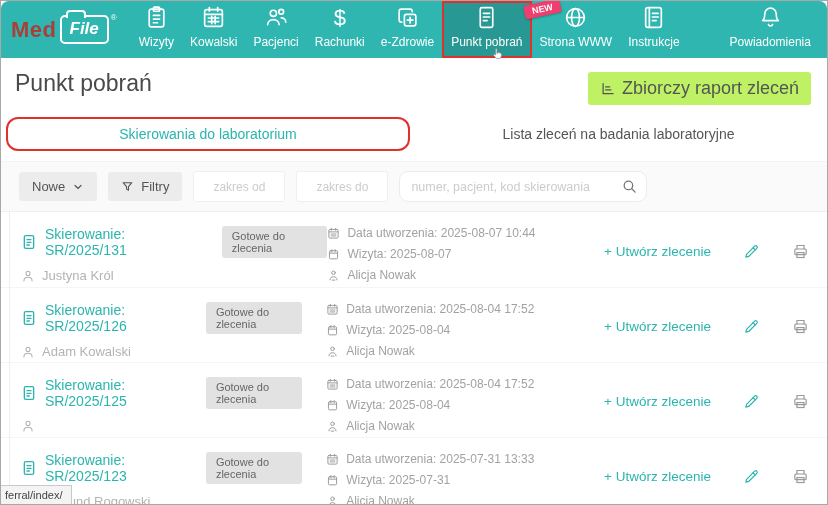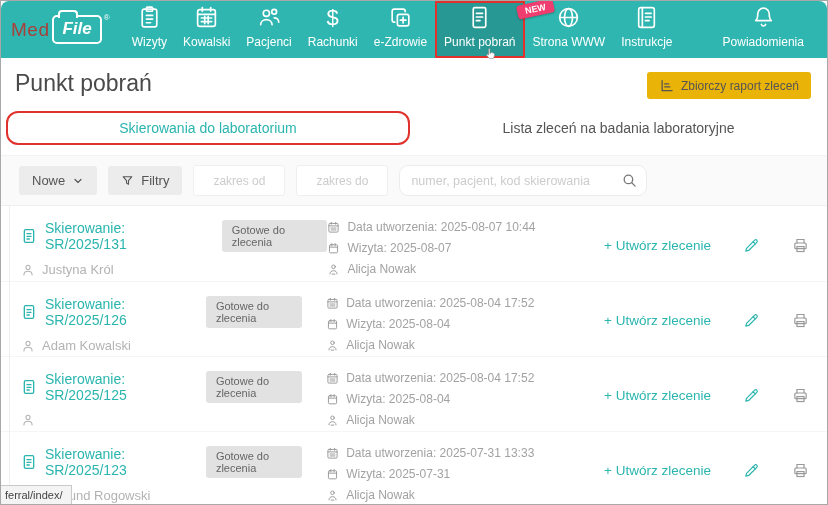--- a/index.html
+++ b/index.html
@@ -9,21 +9,21 @@
     font-family:"Liberation Sans","DejaVu Sans",sans-serif;
     -webkit-font-smoothing:antialiased;
   }
   svg{display:block;}
   
   .topbar{
     height:57px;background:#2fb6b0;border-radius:8px 8px 0 0;
     display:flex;align-items:stretch;padding:0 8px 0 10px;box-sizing:border-box;
   }
   .logo{display:flex;align-items:center;margin-right:16px;position:relative;}
-  .logo-med{color:#a8403a;font-weight:normal;font-size:19px;letter-spacing:.5px;}
+  .logo-med{color:#a8403a;font-weight:bold;font-size:22px;letter-spacing:.5px;}
   .logo-file{
     margin-left:3px;color:#fff;font-weight:bold;font-style:italic;font-size:17px;
     border:2.5px solid #fff;border-radius:5px;padding:2px 8px 3px;position:relative;
   }
   .logo-file::before{
     content:"";position:absolute;top:-7px;left:4px;width:16px;height:6px;
     border:2.5px solid #fff;border-bottom:none;border-radius:4px 4px 0 0;background:#2fb6b0;
   }
   .logo-reg{color:#fff;font-size:8px;position:relative;top:-12px;left:2px;}
   .nav{display:flex;align-items:stretch;flex:1;}
@@ -40,22 +40,22 @@
   .new-badge{
     position:absolute;top:1px;left:-8px;background:#ee3d6e;color:#fff;
     font-size:9px;font-weight:bold;padding:2px 8px;border-radius:3px;
     transform:rotate(-12deg);box-shadow:0 1px 2px rgba(0,0,0,.25);
   }
   .hand-cursor{position:absolute;bottom:-6px;left:54%;}
   
   .page-head{display:flex;justify-content:space-between;align-items:flex-start;padding:12px 16px 6px 14px;}
   .page-title{font-size:23px;color:#4a4a4a;font-weight:400;}
   .report-btn{
-    display:flex;align-items:center;gap:7px;background:#eab308;border-radius:3px;
-    padding:6px 12px;font-size:12px;color:#555;cursor:pointer;margin-top:2px;
+    display:flex;align-items:center;gap:7px;background:#bef264;border-radius:3px;
+    padding:6px 12px;font-size:18px;color:#555;cursor:pointer;margin-top:2px;
   }
   
   .tabs{display:flex;align-items:center;margin-top:4px;height:38px;}
   .tab{display:flex;align-items:center;justify-content:center;font-size:14px;cursor:pointer;box-sizing:border-box;border-radius:12px;}
   .tab-active{
     width:404px;margin-left:5px;height:34px;color:#2ab5ae;border:2px solid #e0312d;
   }
   .tab-inactive{flex:1;color:#555;}
   
   .filterbar{

